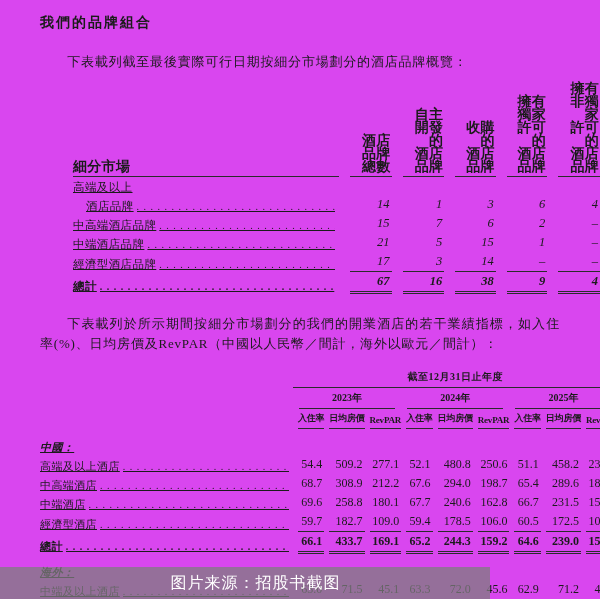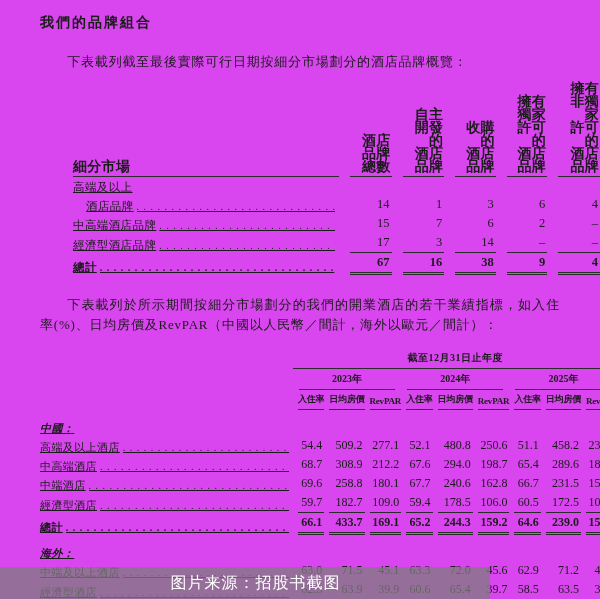--- a/index.html
+++ b/index.html
@@ -34,21 +34,21 @@
   .dots::after{content:". . . . . . . . . . . . . . . . . . . . . . . . . . . . . . . . . . "; letter-spacing:1px;}
   td.num .cell{text-align:right; padding:2px 2px 2px 0;}
   .cell.ul{border-bottom:1px solid #2b2b2b;}
   .cell.tot{font-weight:bold; border-bottom:3px double #2b2b2b;}
   td.lbl.ind .rowflex{padding-left:13px;}
   td.lbl.b{font-weight:bold;}
   td.lbl.sec{font-weight:bold; font-style:italic; font-size:11px;}
 
   
   .t1{margin:10px 0 0 73px;}
-  .t1 td.num{font-size:12.5px;}
+  .t1 td.num{font-size:12.5px;font-style:italic;}
   .t1 .cell{margin-left:11px;}
   .t1 tr.r-group td{height:18px;}
   .t1 tr.r-data td{height:19px;}
   .t1 tr.r-total td{height:22px;}
 
   
   .t2{margin:16px 0 0 40px;}
   .t2 td.num{font-size:12px;}
   .t2 .cell{margin-left:5px;}
   .t2 td.lbl{font-size:11px;}
@@ -170,20 +170,43 @@
             <div class="cell">15</div>
           </td>
           <td class="num">
             <div class="cell">7</div>
           </td>
           <td class="num">
             <div class="cell">6</div>
           </td>
           <td class="num">
             <div class="cell">2</div>
+          </td>
+          <td class="num">
+            <div class="cell">–</div>
+          </td>
+        </tr>
+        <tr class="r-data">
+          <td class="lbl">
+            <div class="rowflex">
+              <span>中端酒店品牌</span>
+              <span class="dots"></span>
+            </div>
+          </td>
+          <td class="num">
+            <div class="cell">21</div>
+          </td>
+          <td class="num">
+            <div class="cell">5</div>
+          </td>
+          <td class="num">
+            <div class="cell">15</div>
+          </td>
+          <td class="num">
+            <div class="cell">1</div>
           </td>
           <td class="num">
             <div class="cell">–</div>
           </td>
         </tr>
         <tr class="r-data">
           <td class="lbl">
             <div class="rowflex">
               <span>經濟型酒店品牌</span>
               <span class="dots"></span>

